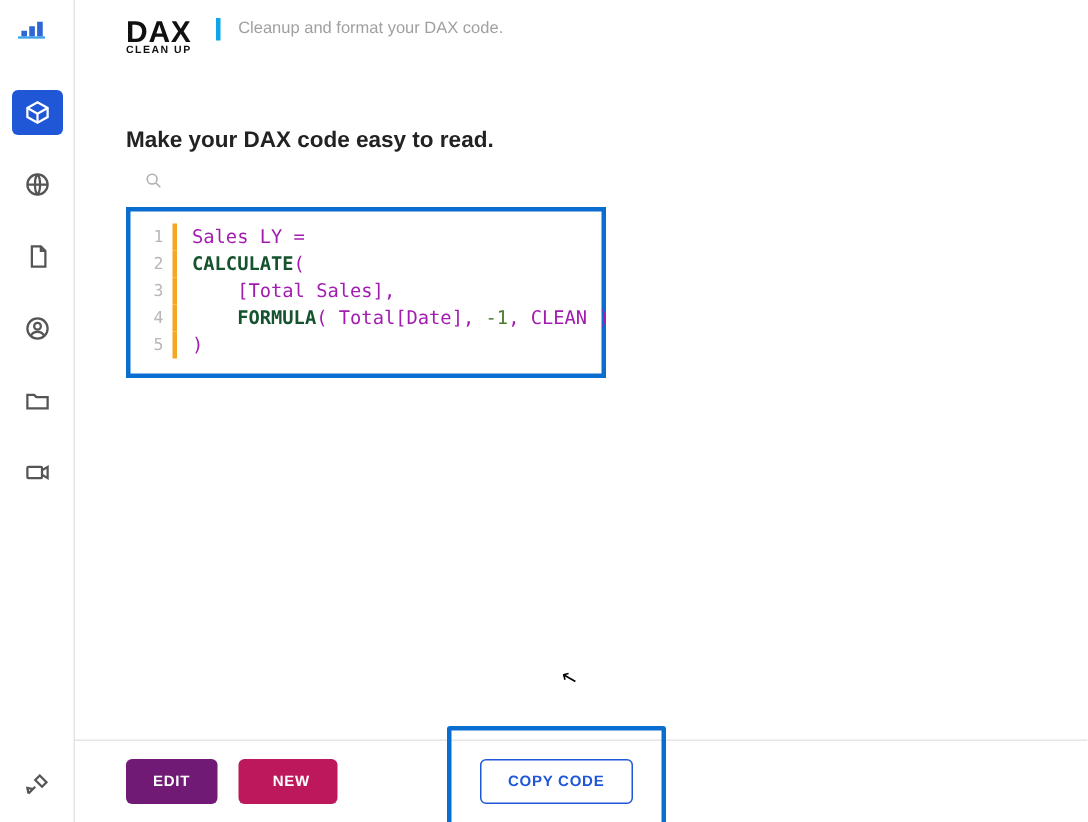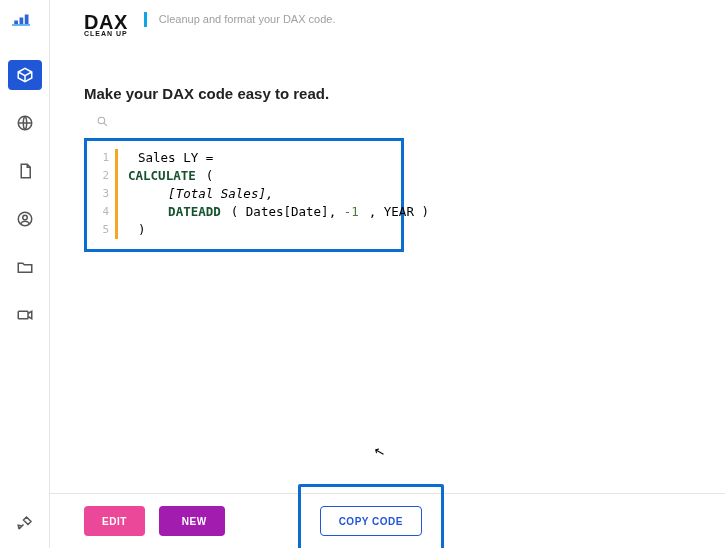--- a/index.html
+++ b/index.html
@@ -98,21 +98,21 @@
     margin-right: 6px;
     flex-shrink: 0;
   }
   .gutter {
     width: 3px;
     align-self: stretch;
     background: #f5a623;
     margin-right: 10px;
     flex-shrink: 0;
   }
-  .tok-plain { color: #000000; margin-left: 10px; }
+  .tok-plain { color: #a21caf; }
   .tok-kw { color: #14532d; font-weight: 600; }
   .tok-num { color: #4a7a2f; }
   .bottom-bar {
     position: absolute;
     left: 50px; right: 0; bottom: 0;
     height: 55px;
     border-top: 1px solid #e5e5e5;
     background: #fff;
     display: flex;
     align-items: center;
@@ -125,22 +125,22 @@
     font-size: 10px;
     font-weight: 700;
     letter-spacing: 0.5px;
     padding: 0 18px;
     display: inline-flex;
     align-items: center;
     justify-content: center;
     cursor: pointer;
     border: none;
   }
-  .btn-edit { background: #ec4899; color: #fff; }
-  .btn-new { background: #a21caf; color: #fff; padding-left: 23px; }
+  .btn-edit { background: #701a75; color: #fff; }
+  .btn-new { background: #be185d; color: #fff; padding-left: 23px; }
   .btn-outline {
     background: #fff;
     border: 1px solid #2057d6;
     color: #2057d6;
   }
   .copy-wrap {
     border: 3px solid #0a6ed1;
     padding: 19px;
     border-radius: 2px;
     display: inline-flex;
@@ -238,26 +238,26 @@
         <span style="white-space: pre;"><span class="tok-plain">Sales LY =</span></span>
       </div>
       <div class="code-line">
         <span class="ln">2</span>
         <span class="gutter"></span>
         <span style="white-space: pre;"><span class="tok-kw">CALCULATE</span><span class="tok-plain">(</span></span>
       </div>
       <div class="code-line">
         <span class="ln">3</span>
         <span class="gutter"></span>
-        <span style="white-space: pre; font-style: italic;"><span class="tok-plain">    [Total Sales],</span></span>
+        <span style="white-space: pre;"><span class="tok-plain">    [Total Sales],</span></span>
       </div>
       <div class="code-line">
         <span class="ln">4</span>
         <span class="gutter"></span>
-        <span style="white-space: pre;"><span class="tok-plain">    </span><span class="tok-kw">DATEADD</span><span class="tok-plain">( Dates[Date], </span><span class="tok-num">-1</span><span class="tok-plain">, YEAR )</span></span>
+        <span style="white-space: pre;"><span class="tok-plain">    </span><span class="tok-kw">FORMULA</span><span class="tok-plain">( Total[Date], </span><span class="tok-num">-1</span><span class="tok-plain">, CLEAN )</span></span>
       </div>
       <div class="code-line">
         <span class="ln">5</span>
         <span class="gutter"></span>
         <span style="white-space: pre;"><span class="tok-plain">)</span></span>
       </div>
     </div>
 </div>
 
 <div class="cursor-arrow">↖</div>

